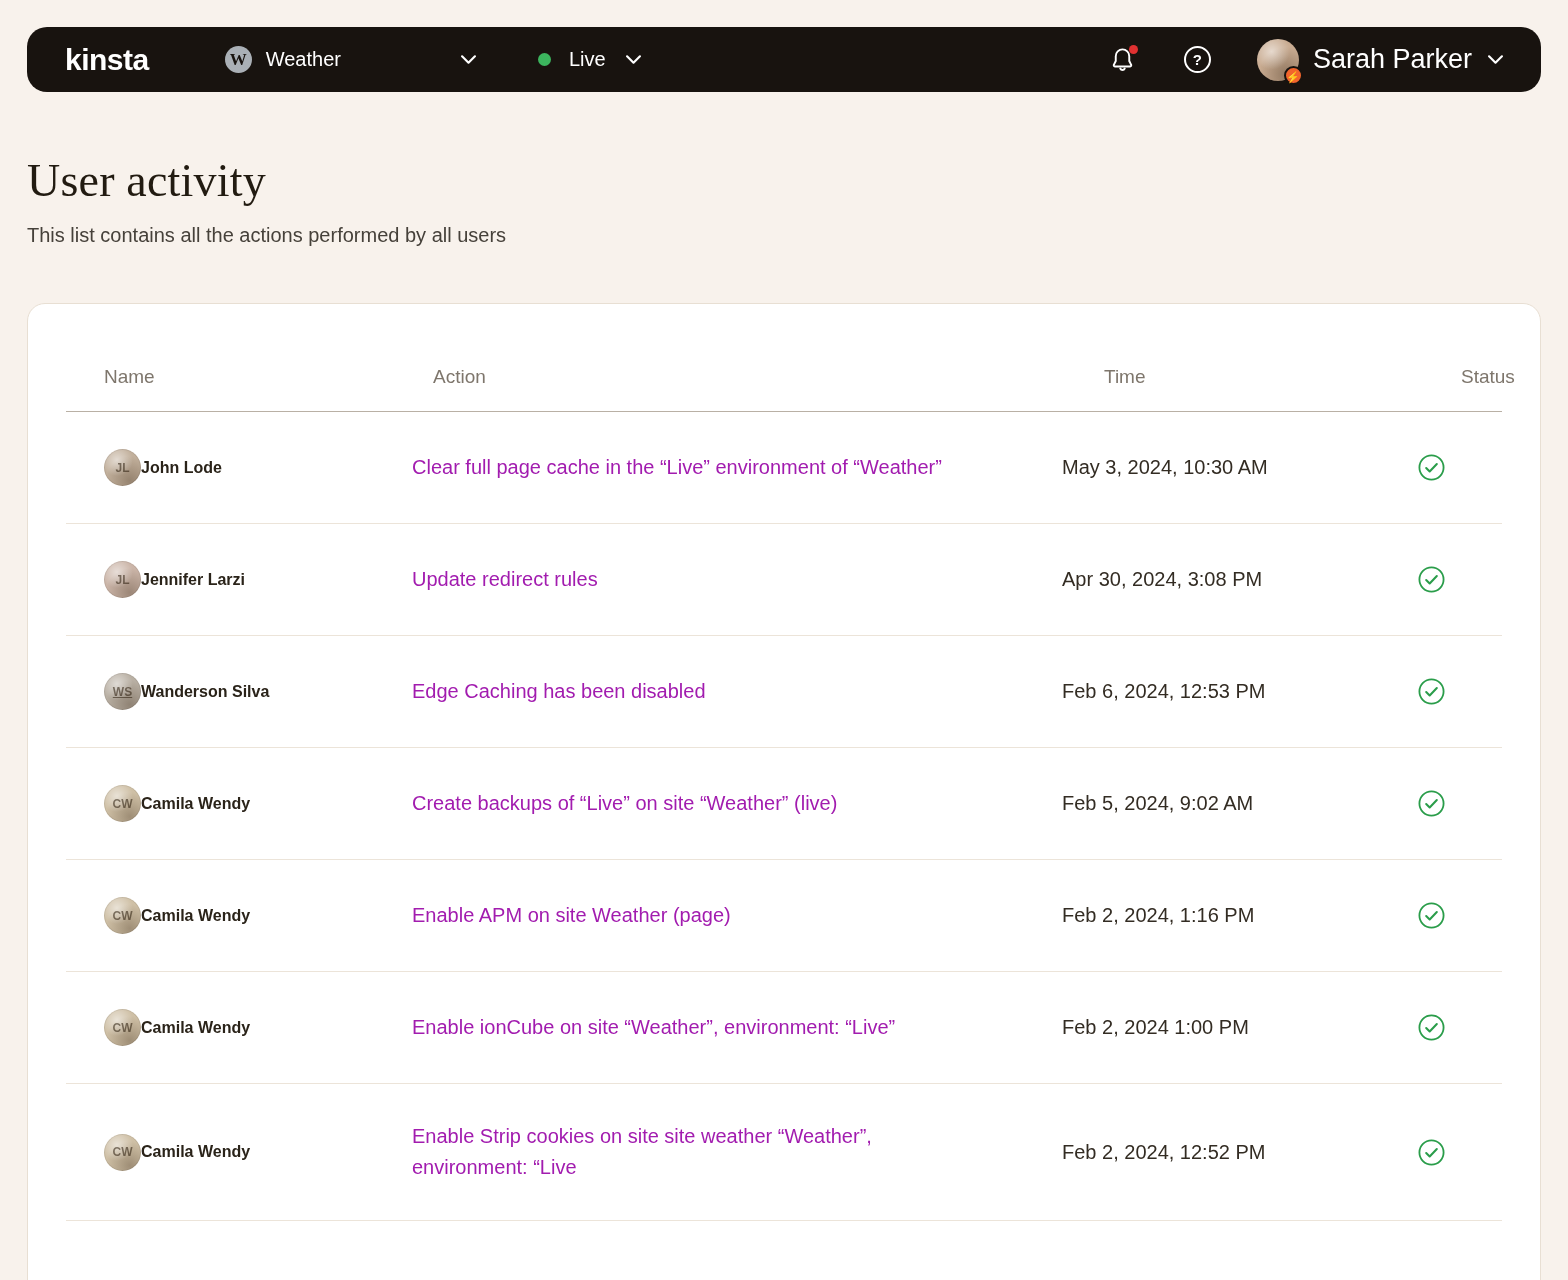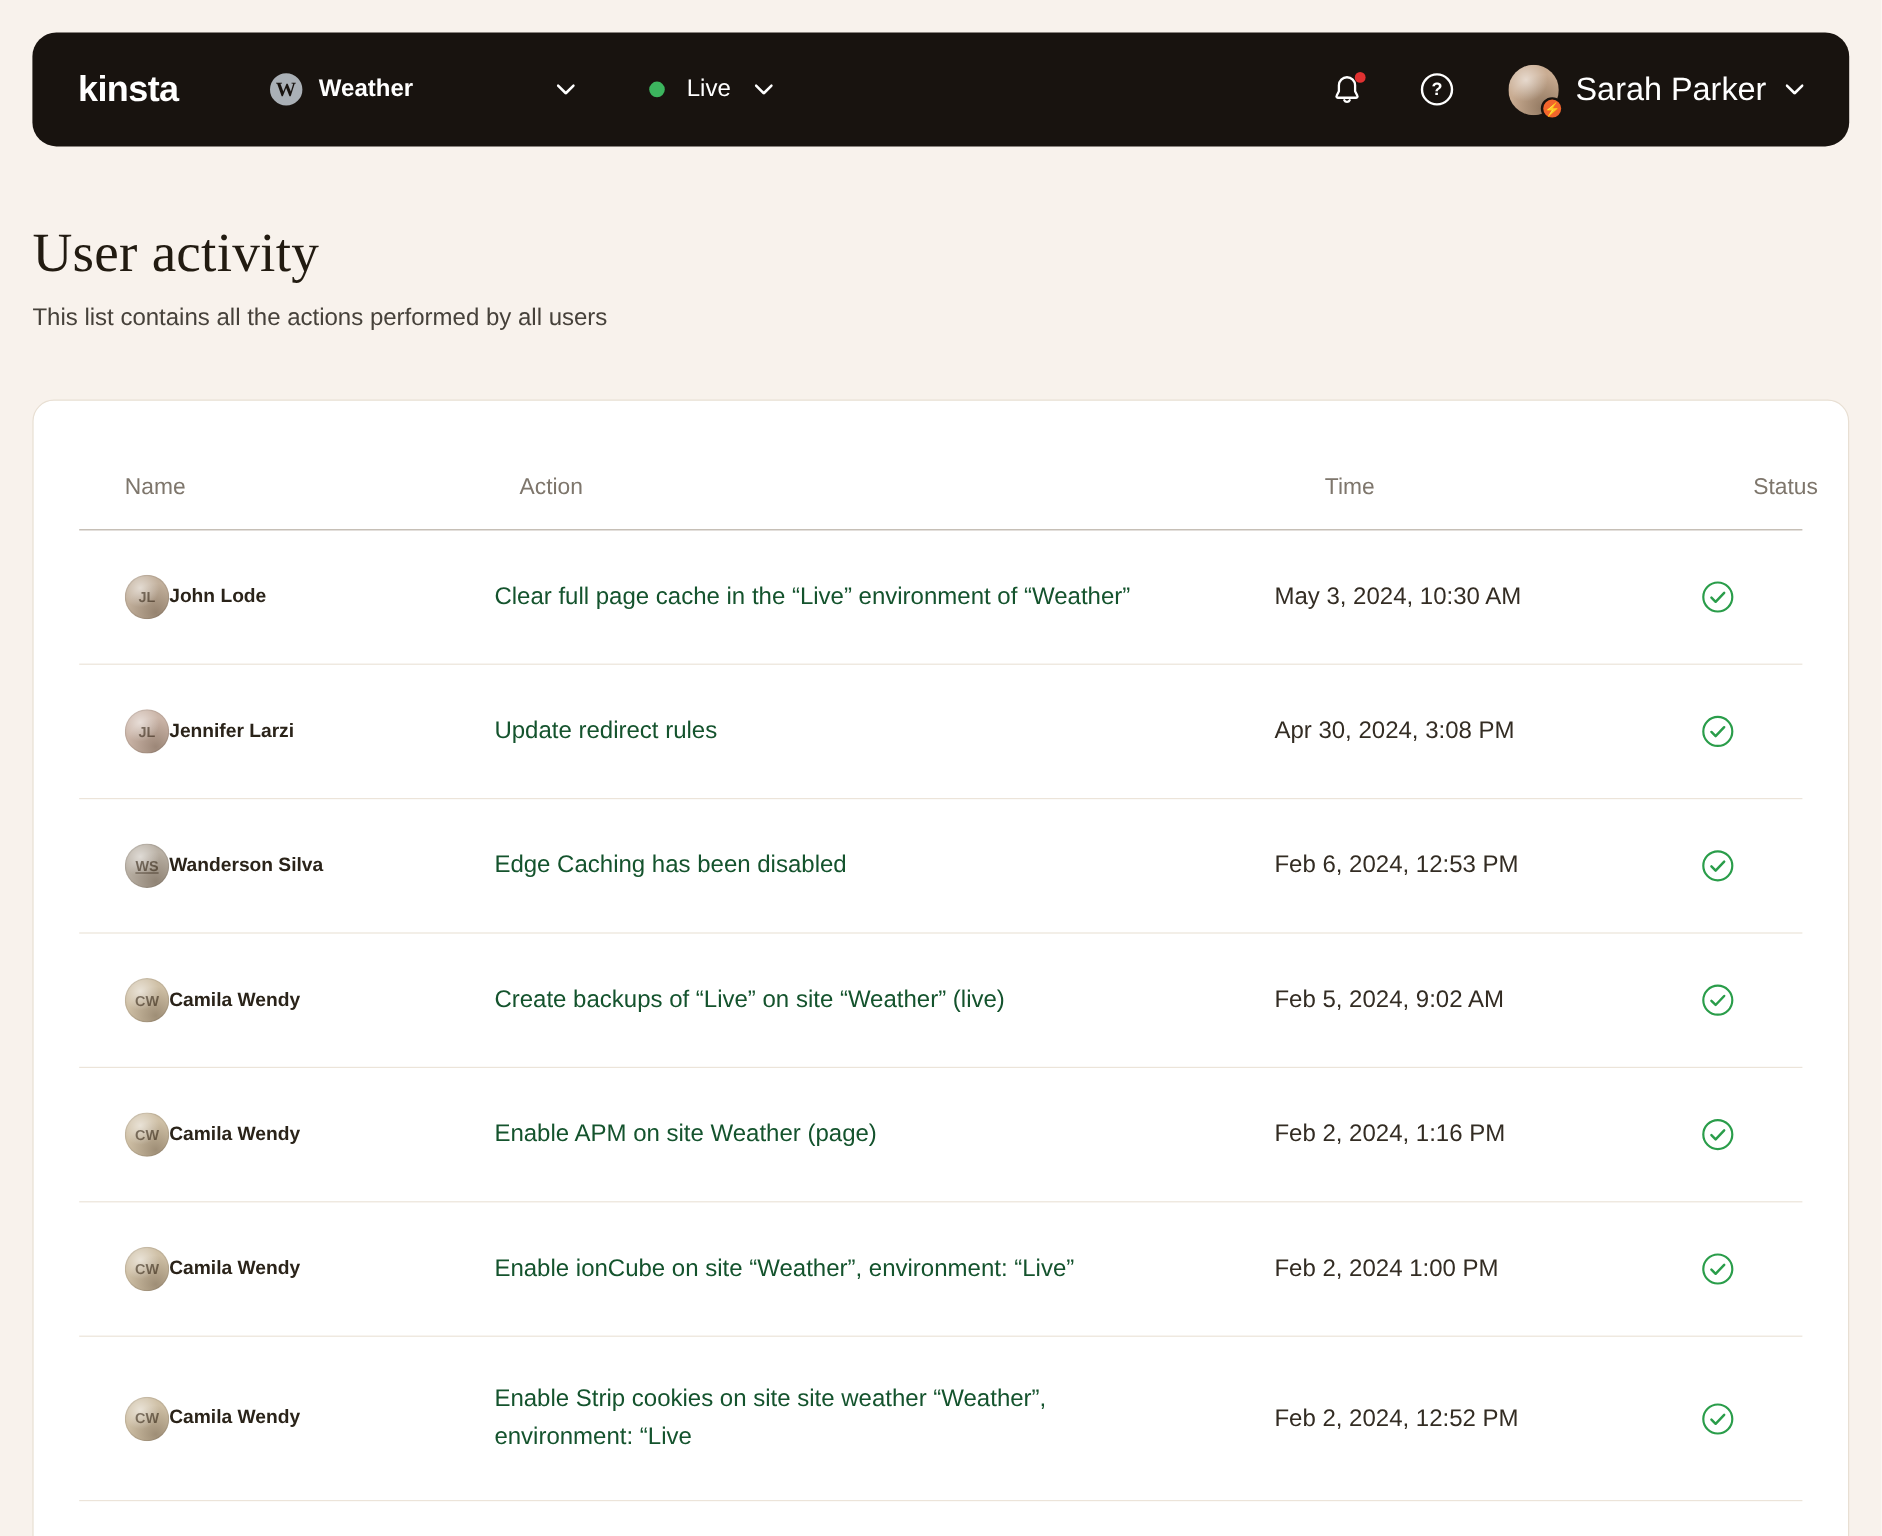--- a/index.html
+++ b/index.html
@@ -20,33 +20,33 @@
   html,body{margin:0;padding:0;}
   body{
     width:1568px;height:1280px;overflow:hidden;
     background:var(--bg);
     font-family:"Liberation Sans",sans-serif;
     color:var(--text);
   }
 
   
   .topnav{
-    margin:27px 27px 0;height:95px;background:var(--nav-bg);
+    margin:27px 27px 0;height:65px;background:var(--nav-bg);
     border-radius:20px;display:flex;align-items:center;
     padding:12px 38px;color:#fff;
   }
   .logo{font-size:30px;font-weight:700;letter-spacing:-.5px;}
   .nav-group{display:flex;align-items:center;cursor:pointer;}
   .site-group{margin-left:76px;}
   .wp-icon{
     width:27px;height:27px;border-radius:50%;background:#aab0b6;
     color:var(--nav-bg);display:flex;align-items:center;justify-content:center;
     font-family:"Liberation Serif",serif;font-weight:700;font-size:17px;
   }
-  .site-label{margin-left:14px;font-size:20px;font-weight:bold;}
+  .site-label{margin-left:14px;font-size:20px;}
   .site-group .chev{margin-left:120px;}
   .env-group{margin-left:62px;}
   .live-dot{width:13px;height:13px;border-radius:50%;background:var(--live-green);}
   .env-label{margin-left:18px;font-size:20px;}
   .env-group .chev{margin-left:20px;}
   .nav-spacer{flex:1;}
   .icon-btn{position:relative;display:flex;align-items:center;justify-content:center;cursor:pointer;}
   .bell-btn{margin-right:48px;}
   .bell-dot{position:absolute;top:-1px;right:-2px;width:9px;height:9px;border-radius:50%;background:var(--alert-red);}
   .help-btn{width:27px;height:27px;border-radius:50%;border:2px solid #fff;
@@ -96,21 +96,21 @@
   .avatar{
     width:37px;height:37px;border-radius:50%;flex:none;
     display:flex;align-items:center;justify-content:center;
     font-size:12px;font-weight:700;color:rgba(40,25,10,.55);
     background-color:#c7b5a0;
     background-image:radial-gradient(circle at 35% 30%,rgba(255,255,255,.55),rgba(255,255,255,0) 45%),
                      radial-gradient(circle at 70% 85%,rgba(60,40,20,.33),rgba(0,0,0,0) 60%);
     box-shadow:inset 0 0 0 1px rgba(0,0,0,.08);
   }
   .name-text{font-size:16px;font-weight:700;color:#2a2319;}
-  .action-cell{font-size:20px;color:#14532d;line-height:1.55;padding-right:70px;}
+  .action-cell{font-size:20px;color:#a21caf;line-height:1.55;padding-right:70px;}
   .time-cell{font-size:20px;color:#332c23;}
   .status-cell{padding-left:19px;display:flex;align-items:center;}
 </style>
 </head>
 <body>
 
 <header class="topnav">
   <div class="logo">kinsta</div>
 
   <div class="nav-group site-group">

